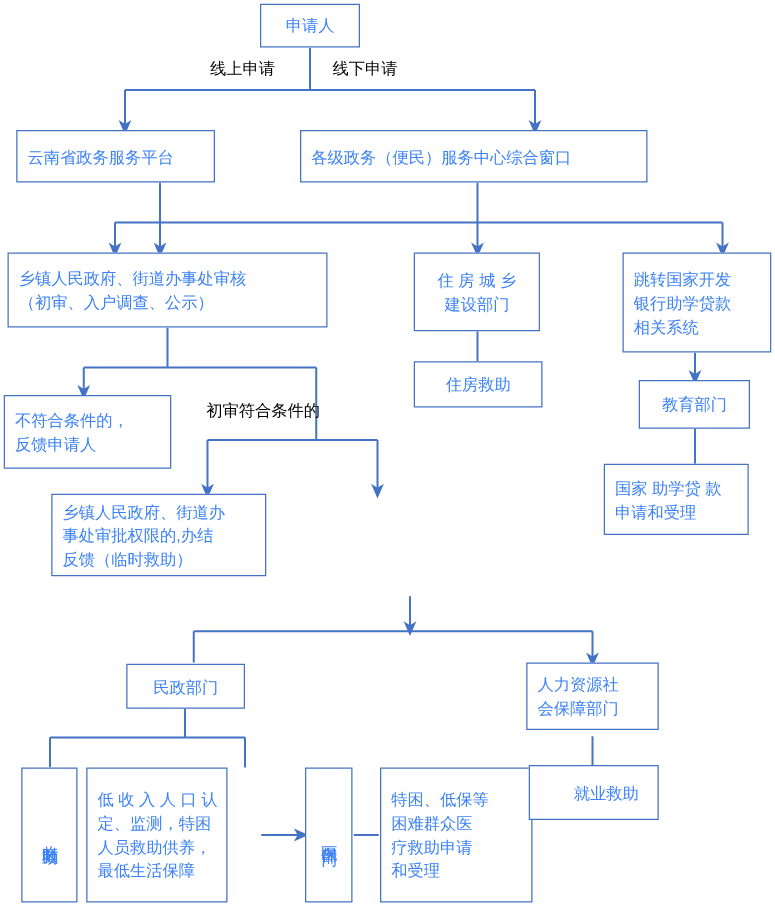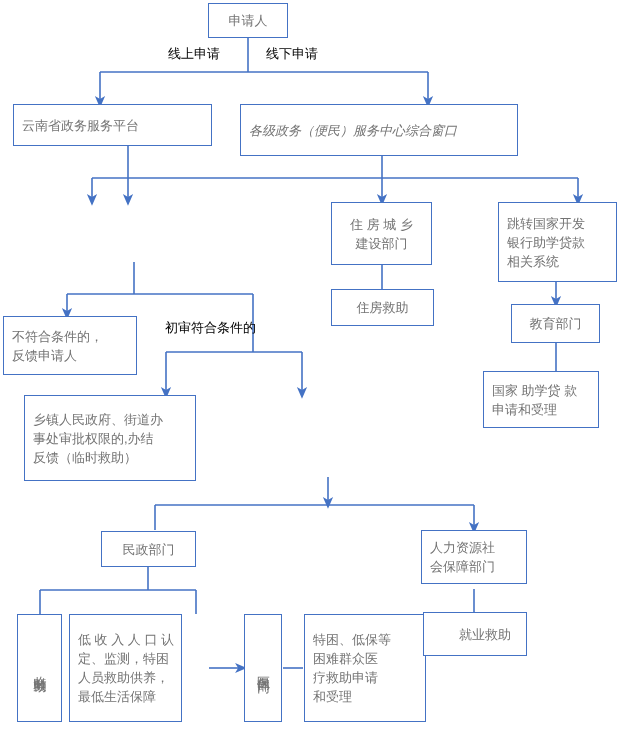--- a/index.html
+++ b/index.html
@@ -19,21 +19,21 @@
     position: absolute;
     left: 0; top: 0;
     width: 620px; height: 732px;
     pointer-events: none;
   }
   .node {
     position: absolute;
     box-sizing: border-box;
     border: 1px solid #4472c4;
     background: #ffffff;
-    color: #737373;
+    color: #3b82f6;
     display: flex;
     align-items: center;
     justify-content: center;
     text-align: center;
     font-size: 13px;
     line-height: 19px;
     white-space: pre-line;
     padding: 2px 4px;
   }
   .node.align-left {
@@ -48,21 +48,20 @@
     letter-spacing: 1px;
     padding: 6px 2px;
     white-space: nowrap;
   }
   .edge-label {
     position: absolute;
     font-size: 13px;
     line-height: 16px;
     color: #000000;
     white-space: nowrap;
-    font-family: Liberation Mono, monospace;
   }
 </style>
 </head>
 <body>
 
 <div id="flow-root">
 
   <svg id="wires" viewBox="0 0 620 732" width="620" height="732">
     <defs>
       <marker id="arrowhead" markerWidth="9" markerHeight="9" refX="4.2" refY="4" orient="auto">
@@ -112,45 +111,47 @@
 
       <path d="M474,589 L474,612"></path>
     </g>
   </svg>
 
   <div class="node" style="left:208px; top:3px; width:80px; height:35px;">申请人</div>
 
   <div class="edge-label" style="left:168px; top:47px;">线上申请</div>
   <div class="edge-label" style="left:266px; top:47px;">线下申请</div>
 
-  <div class="node align-left" style="left:13px; top:104px; width:199px; height:42px;">云南省政务服务平台</div>
+  <div class="node align-left" style="left:13px; top:104px; width:159px; height:42px;">云南省政务服务平台</div>
 
-  <div class="node align-left" style="left:240px; top:104px; width:278px; height:52px;font-style:italic;">各级政务（便民）服务中心综合窗口</div>
+  <div class="node align-left" style="left:240px; top:104px; width:278px; height:42px;">各级政务（便民）服务中心综合窗口</div>
 
+  <div class="node align-left" style="left:6px; top:202px; width:256px; height:60px;">乡镇人民政府、街道办事处审核
+（初审、入户调查、公示）</div>
 
   <div class="node" style="left:331px; top:202px; width:101px; height:63px;">住 房 城 乡
 建设部门</div>
 
   <div class="node" style="left:331px; top:289px; width:103px; height:37px;">住房救助</div>
 
   <div class="node align-left" style="left:498px; top:202px; width:119px; height:80px;">跳转国家开发
 银行助学贷款
 相关系统</div>
 
   <div class="node" style="left:511px; top:304px; width:89px; height:39px;">教育部门</div>
 
   <div class="node align-left" style="left:483px; top:371px; width:116px; height:57px;">国家 助学贷 款
 申请和受理</div>
 
   <div class="node align-left" style="left:3px; top:316px; width:134px; height:59px;">不符合条件的，
 反馈申请人</div>
 
   <div class="edge-label" style="left:165px; top:321px;">初审符合条件的</div>
 
-  <div class="node align-left" style="left:24px; top:395px; width:172px; height:86px;">乡镇人民政府、街道办
+  <div class="node align-left" style="left:41px; top:395px; width:172px; height:66px;">乡镇人民政府、街道办
 事处审批权限的,办结
 反馈（临时救助）</div>
 
 
   <div class="node" style="left:101px; top:531px; width:95px; height:36px;">民政部门</div>
 
   <div class="node align-left" style="left:421px; top:530px; width:106px; height:54px;">人力资源社
 会保障部门</div>
 
   <div class="node vertical" style="left:17px; top:614px; width:45px; height:108px;">临时救助</div>

